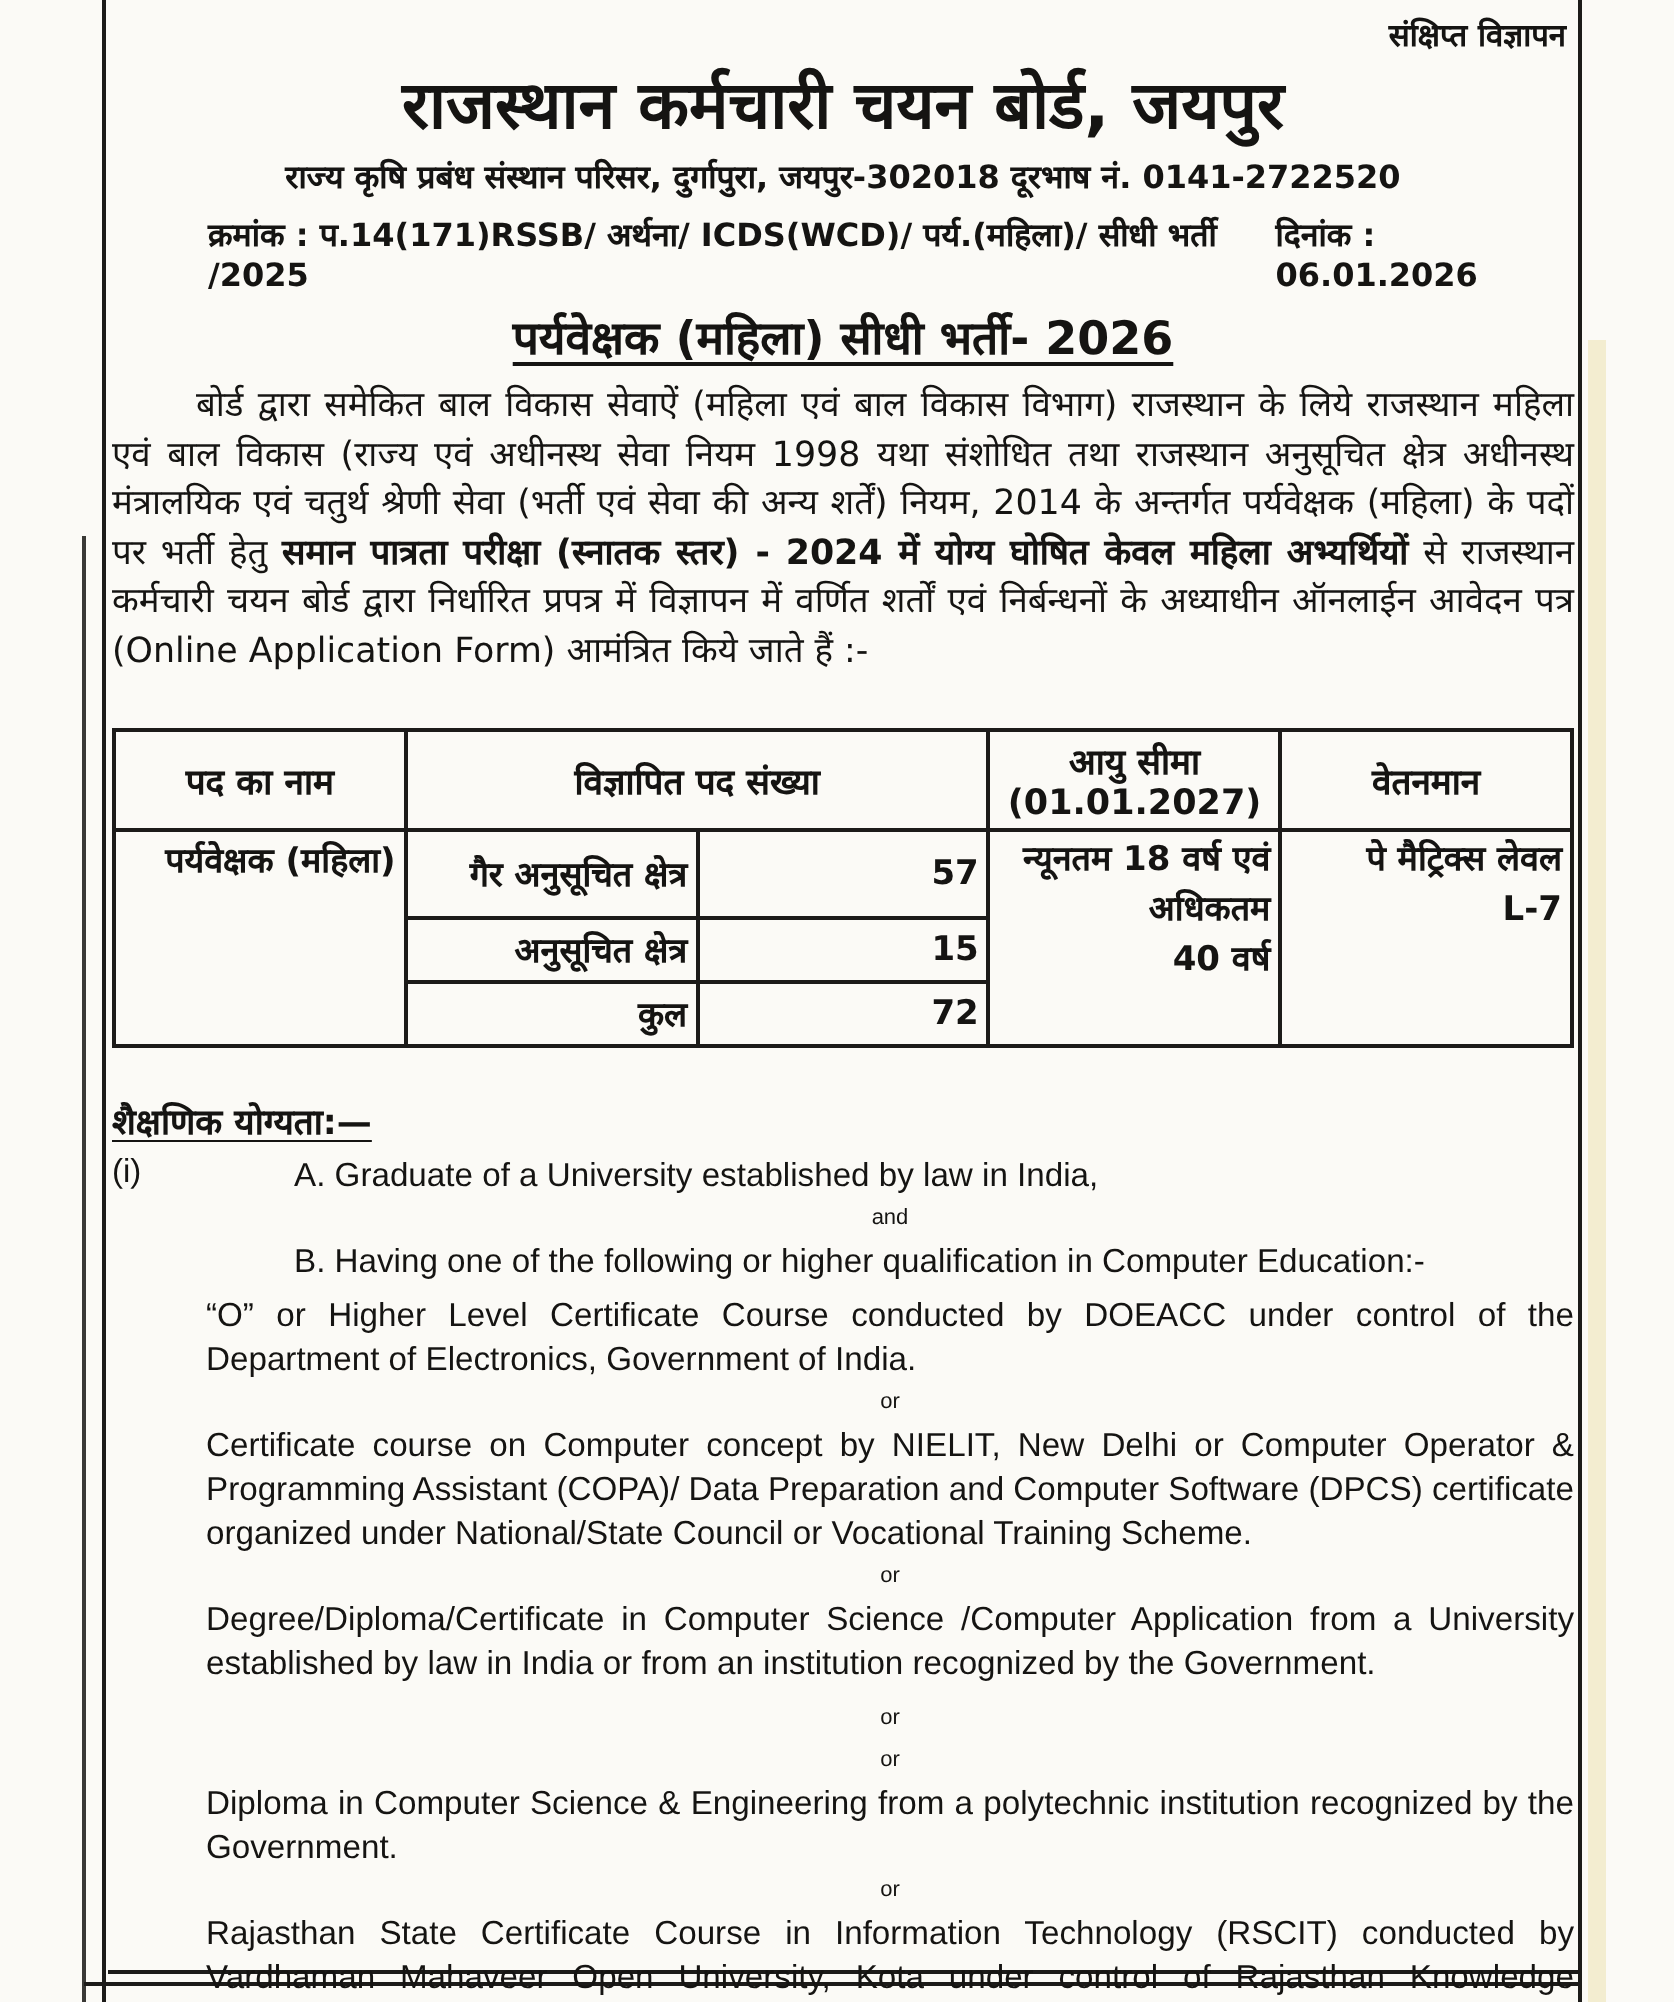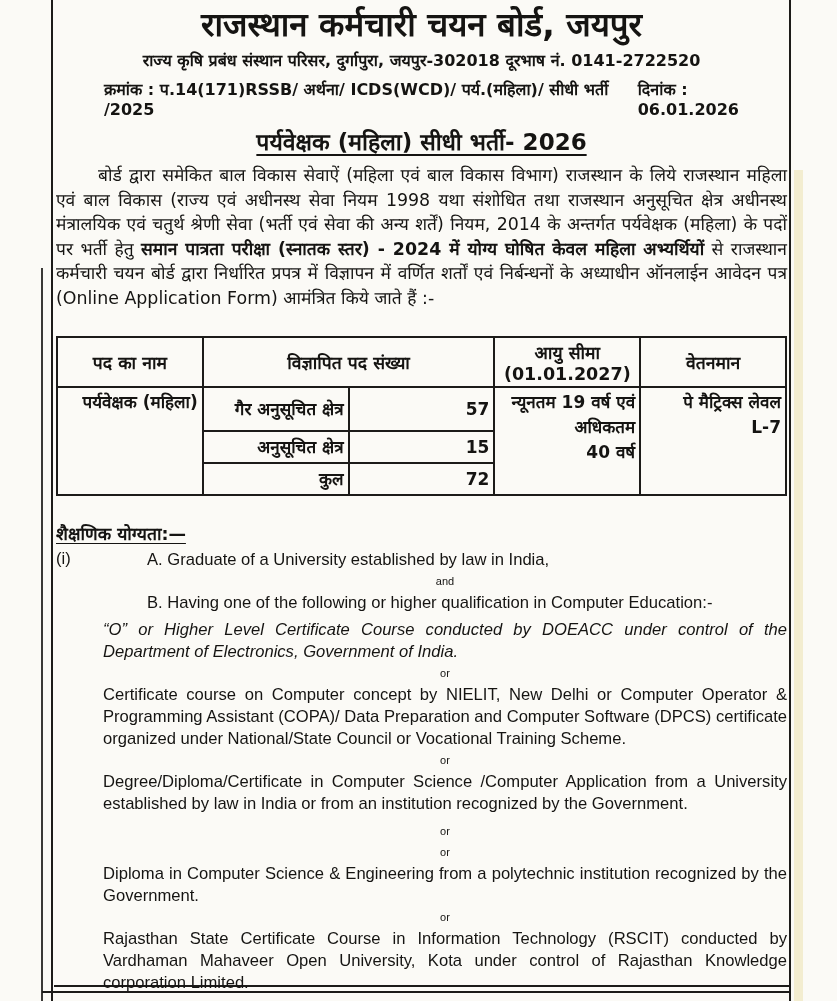--- a/index.html
+++ b/index.html
@@ -43,34 +43,35 @@
   .qual-head{font-size:17.5px;font-weight:bold;text-decoration:underline;
     text-underline-offset:3px;margin-top:27px;line-height:22px;}
   .en{font-family:"Liberation Sans", sans-serif;}
   .item-i{display:flex;margin-top:4px;}
   .item-i .marker{width:47px;font-size:16.5px;flex:0 0 47px;}
   .item-body{flex:1;}
   .line{font-size:16.6px;line-height:22px;margin-left:44px;}
   .sep{font-size:11px;line-height:21px;text-align:center;}
   .opts{margin-left:47px;}
   .opt{font-size:16.6px;line-height:22px;text-align:justify;margin:0;}
-  .opt.gap-top{margin-top:5px;font-style:italic;}
+  .opt.gap-top{margin-top:5px;}
 </style>
 </head>
 <body>
 
 <div class="rule rule-left"></div>
 <div class="rule rule-left2"></div>
 <div class="rule rule-right"></div>
 <div class="rule rule-bottom1"></div>
 <div class="rule rule-bottom2"></div>
 <div class="scan-strip"></div>
 
 <div class="doc">
 
+  <div class="corner">संक्षिप्त विज्ञापन</div>
 
   <div class="title">राजस्थान कर्मचारी चयन बोर्ड, जयपुर</div>
 
   <div class="addr">राज्य कृषि प्रबंध संस्थान परिसर, दुर्गापुरा, जयपुर-302018 दूरभाष नं. 0141-2722520</div>
 
   <div class="refrow">
     <span>क्रमांक : प.14(171)RSSB/ अर्थना/ ICDS(WCD)/ पर्य.(महिला)/ सीधी भर्ती /2025</span>
     <span>दिनांक : 06.01.2026</span>
   </div>
 
@@ -86,21 +87,21 @@
       <th>पद का नाम</th>
       <th colspan="2">विज्ञापित पद संख्या</th>
       <th>आयु सीमा (01.01.2027)</th>
       <th>वेतनमान</th>
     </tr>
     <tr>
       <td class="post" rowspan="3">पर्यवेक्षक (महिला)</td>
       <td class="area">गैर अनुसूचित क्षेत्र</td>
       <td class="num">57</td>
       <td class="age" rowspan="3">
-        <div>न्यूनतम 19 वर्ष एवं अधिकतम</div>
+        <div>न्यूनतम 18 वर्ष एवं अधिकतम</div>
         <div>40 वर्ष</div>
       </td>
       <td class="pay" rowspan="3">
         <div>पे मैट्रिक्स लेवल</div>
         <div>L-7</div>
       </td>
     </tr>
     <tr class="sub">
       <td>अनुसूचित क्षेत्र</td>
       <td>15</td>

